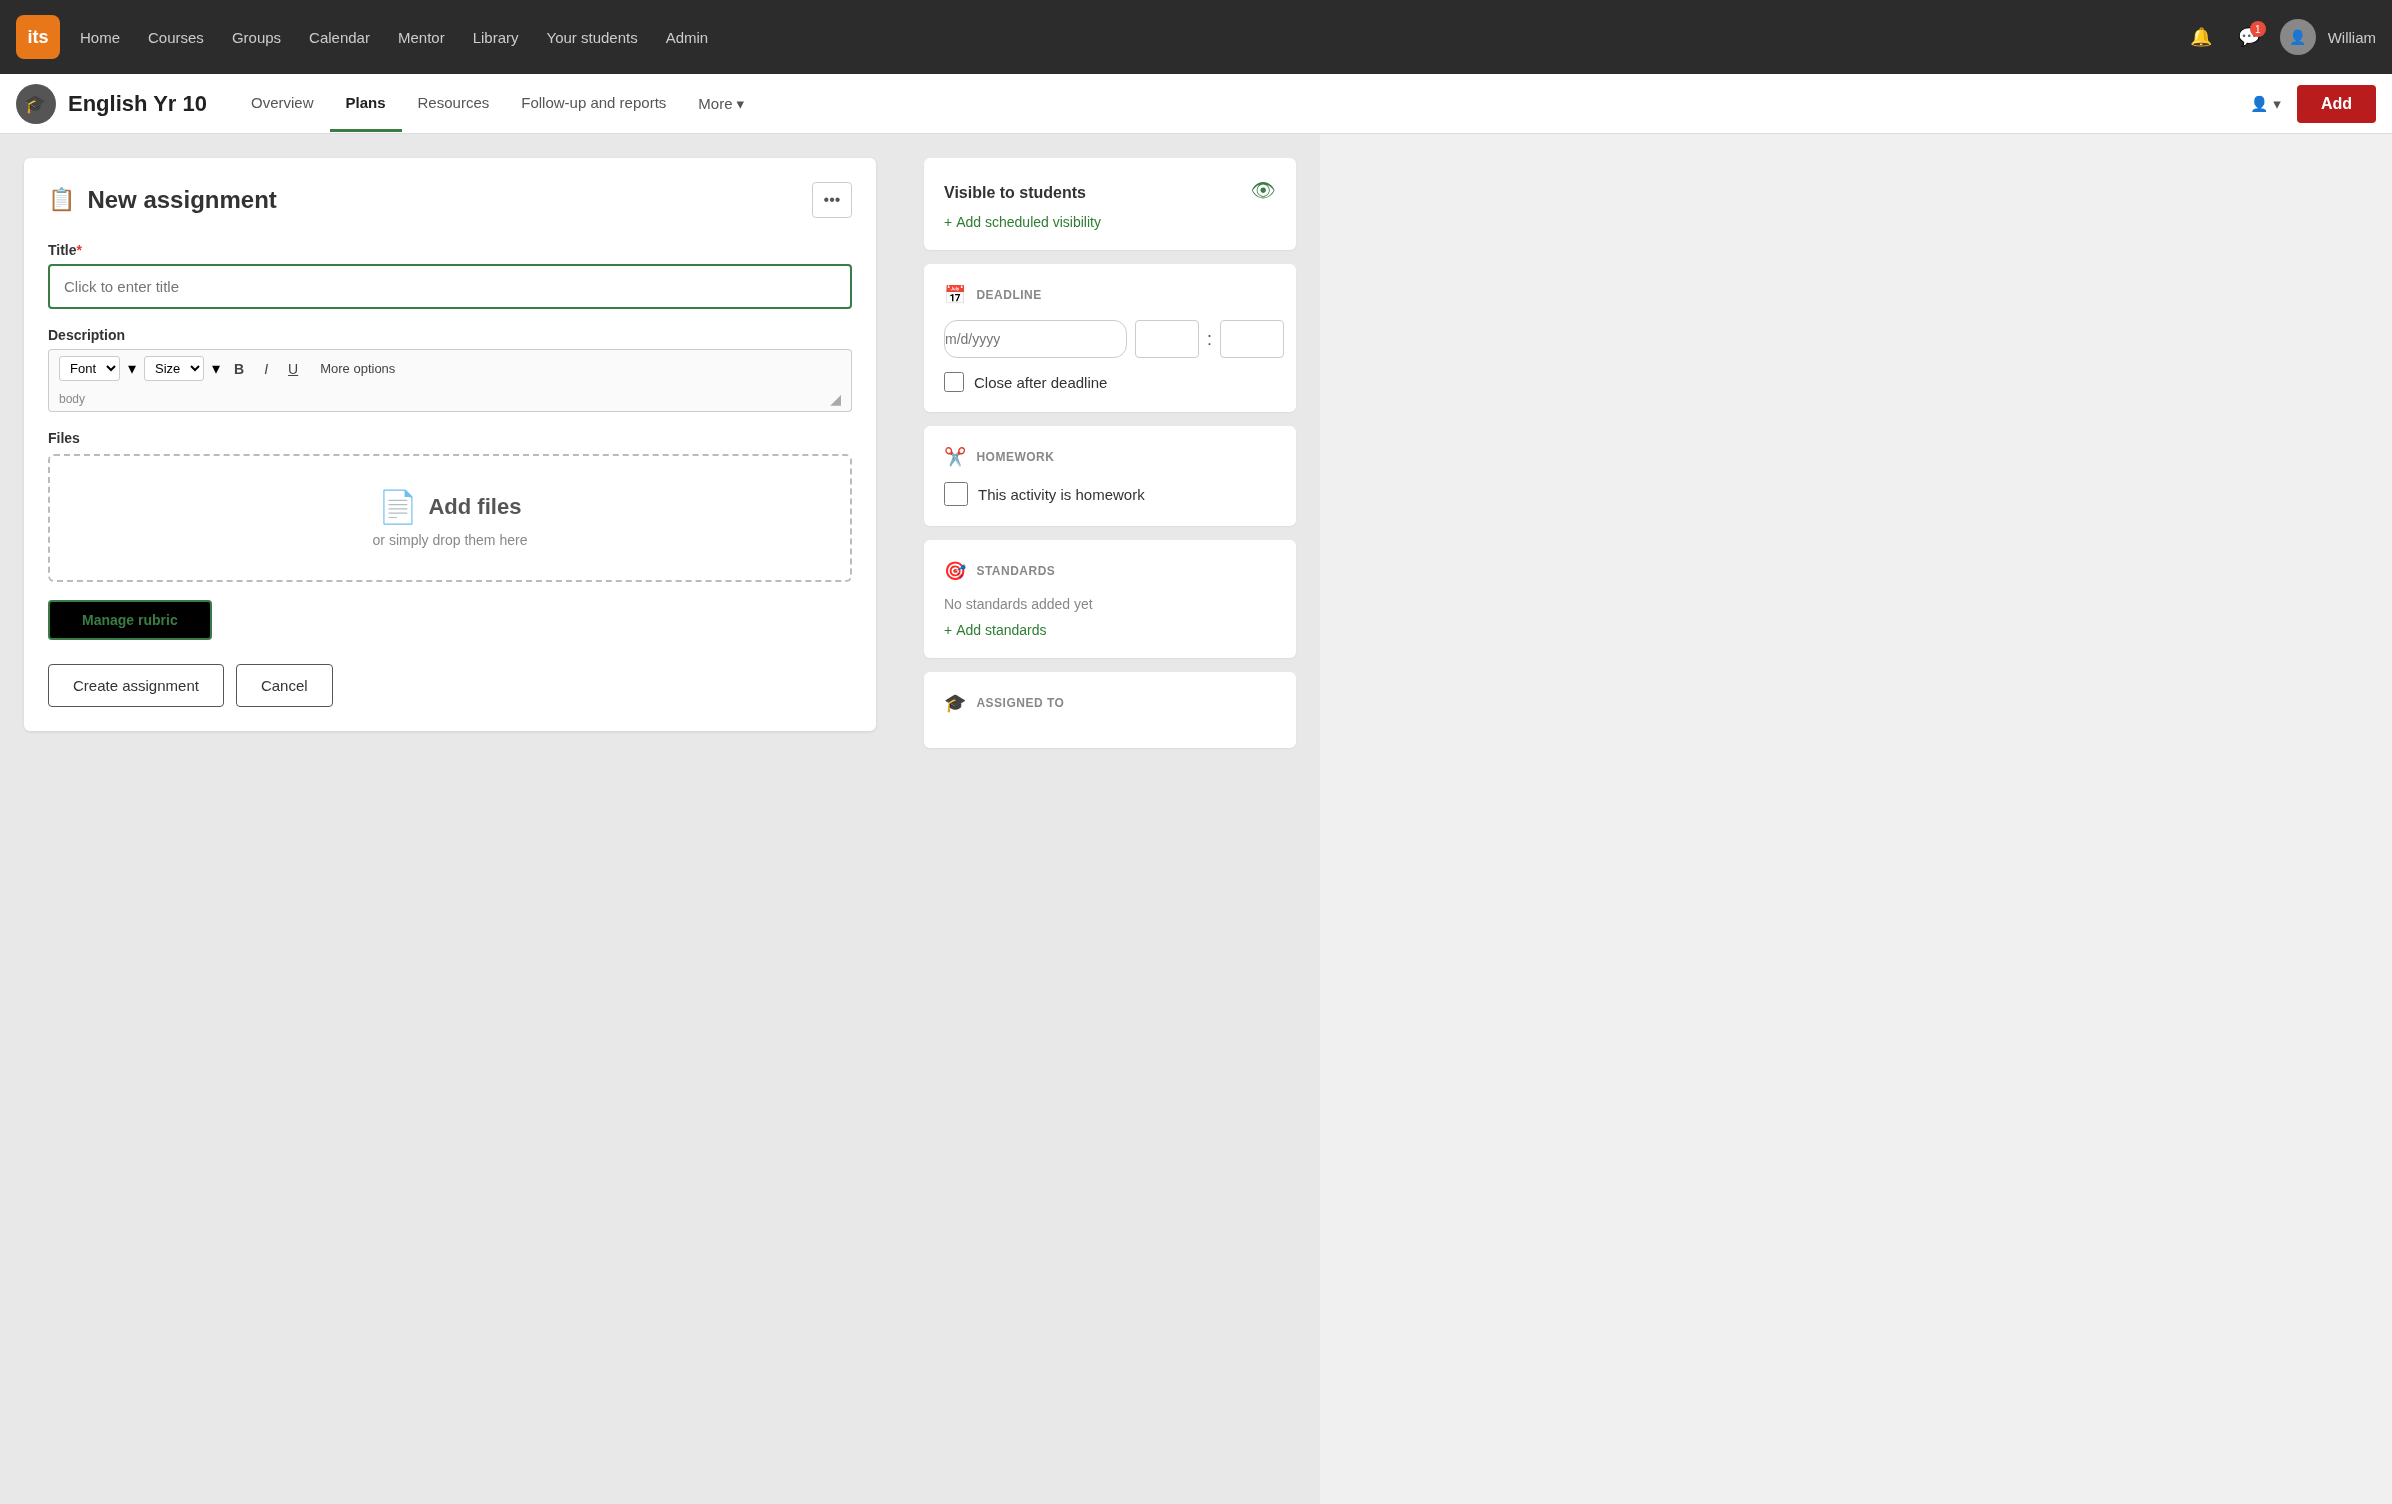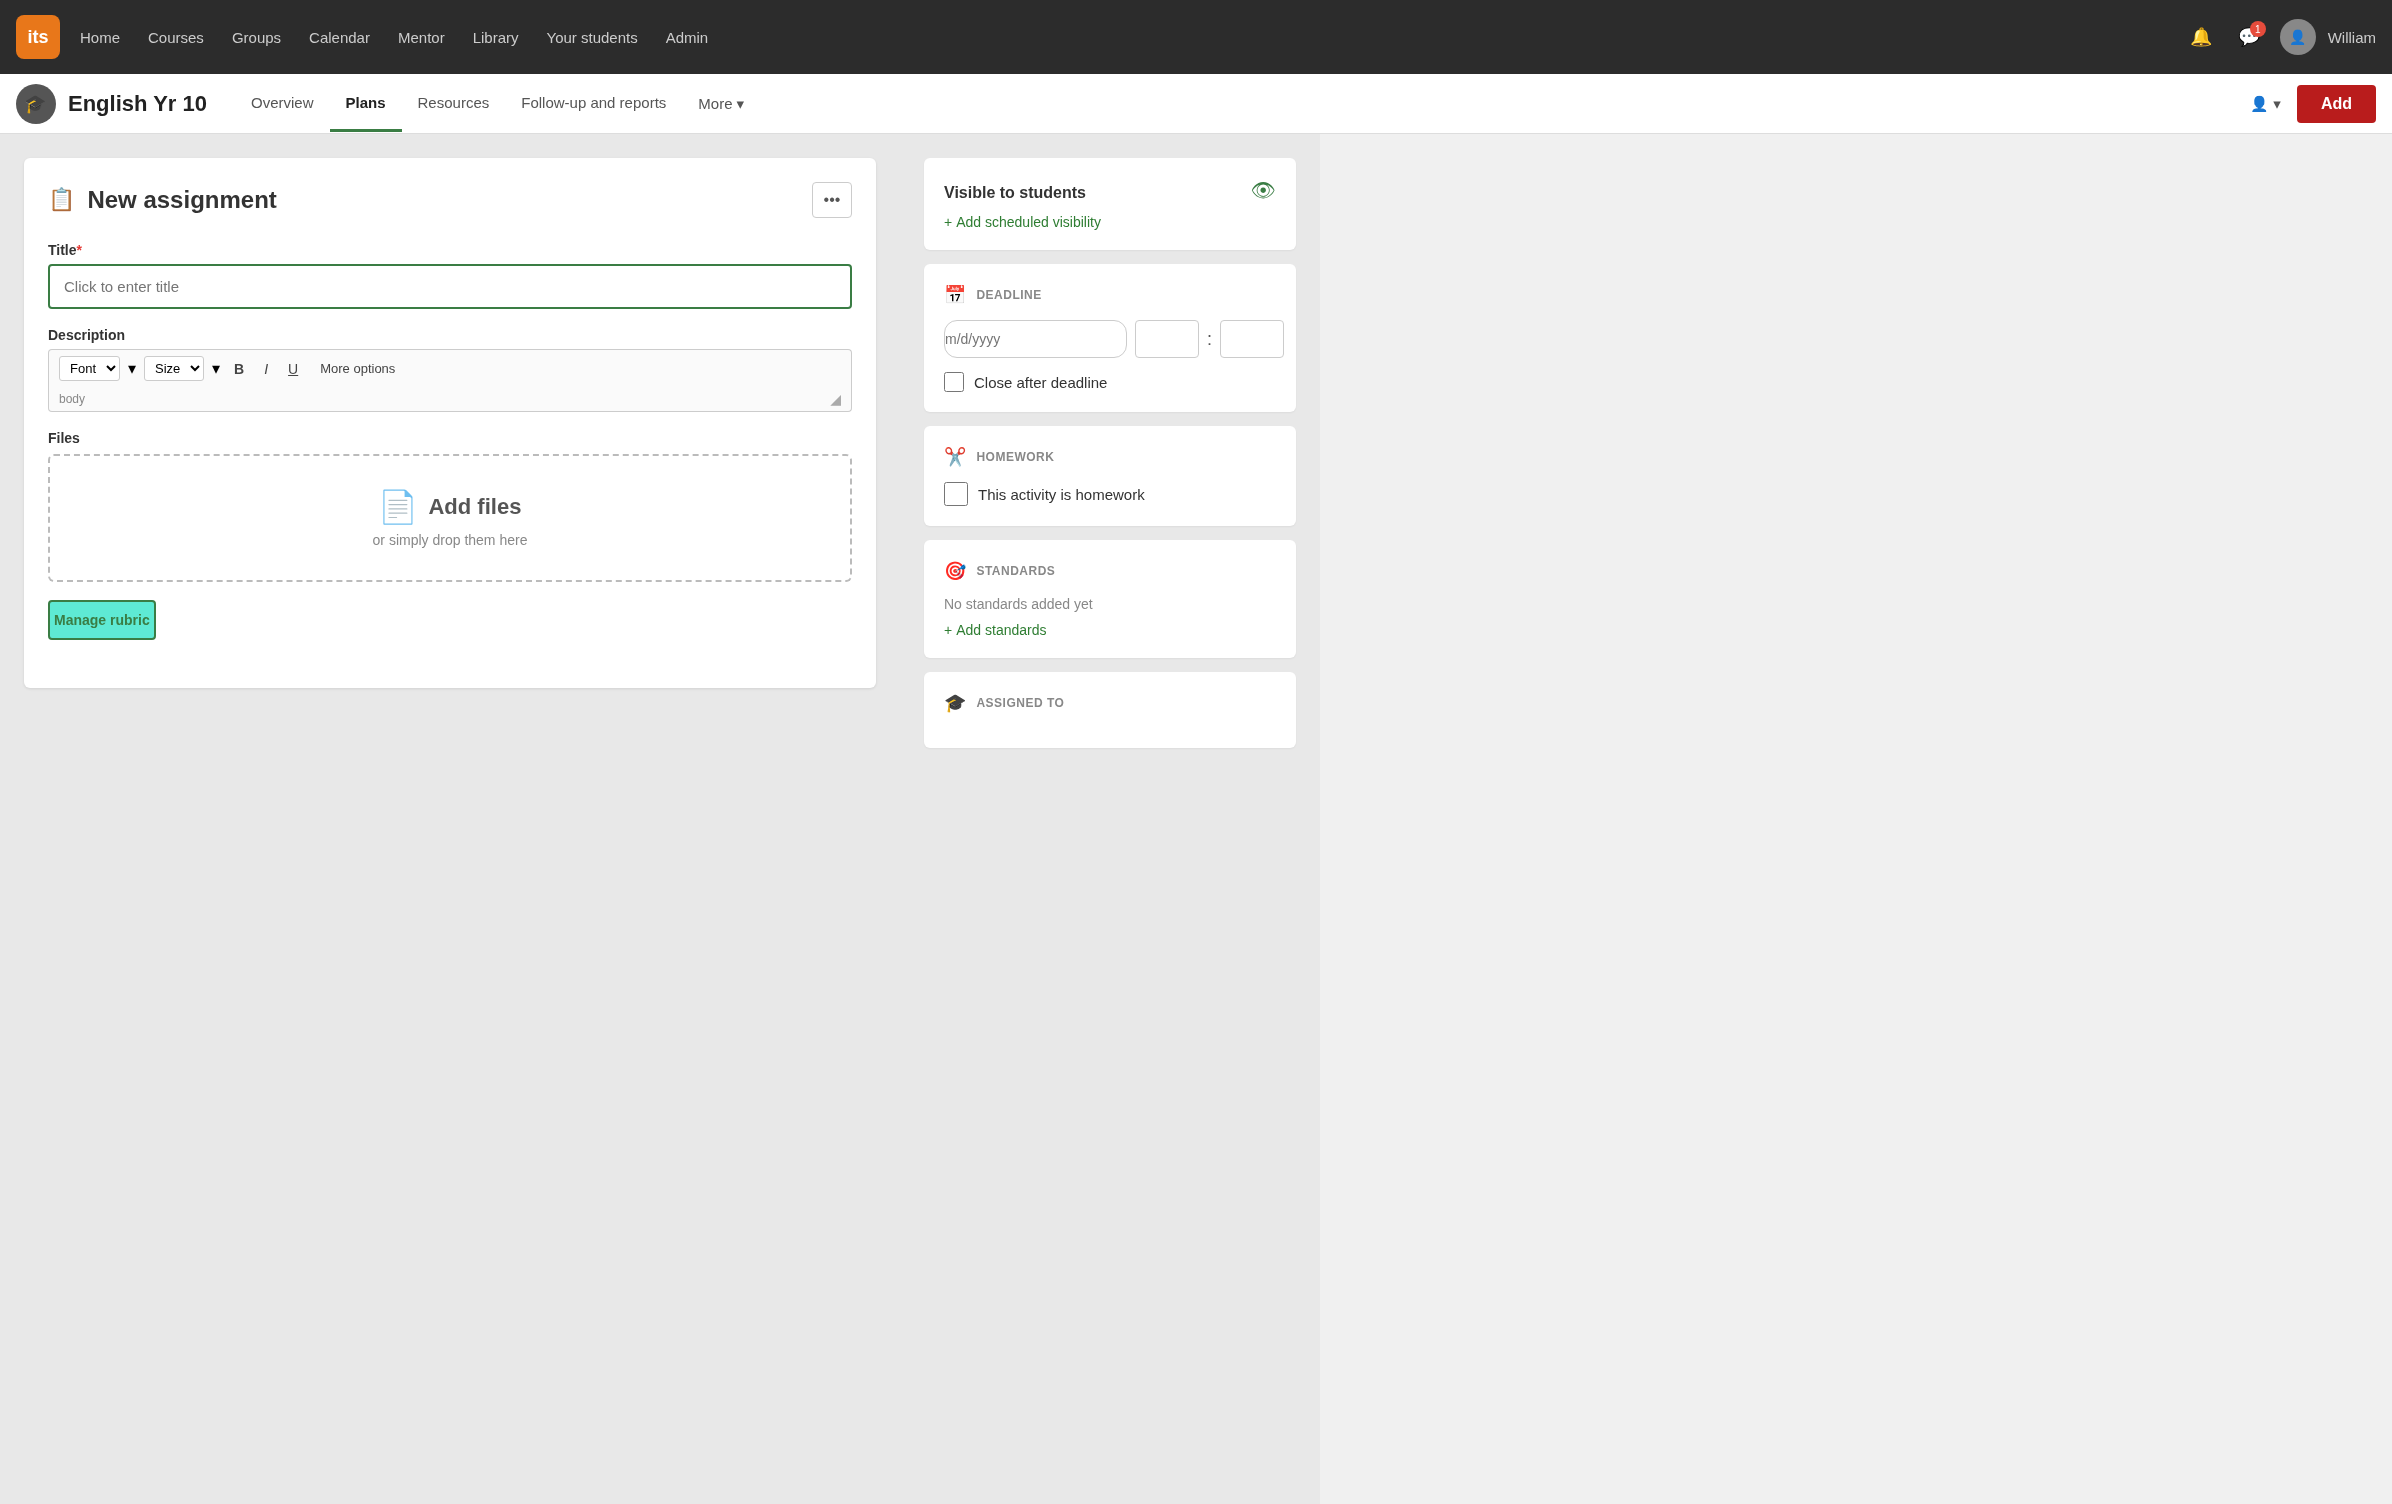--- a/index.html
+++ b/index.html
@@ -228,24 +228,24 @@
       margin-bottom: 18px;
     }
     .add-files-text {
       font-size: 22px; font-weight: 600; color: #555;
       display: flex; align-items: center; justify-content: center; gap: 10px;
     }
     .drop-hint { font-size: 14px; color: #888; margin-top: 6px; }
 
     .manage-rubric-btn {
       border: 2px solid #3a7d44;
-      background: #5eead4;
+      background: #000000;
       color: #3a7d44;
       font-size: 14px; font-weight: 600;
-      padding: 10px 4px;
+      padding: 10px 32px;
       border-radius: 4px; cursor: pointer;
       margin-bottom: 24px;
     }
 
     .action-buttons {
       display: flex; gap: 12px;
     }
     .create-btn {
       border: 1px solid #555; background: white;
       color: #333; font-size: 15px; font-weight: 500;
@@ -438,20 +438,24 @@
             <span>Add files</span>
           </div>
           <div class="drop-hint">or simply drop them here</div>
         </div>
       </div>
 
       
       <button class="manage-rubric-btn">Manage rubric</button>
 
       
+      <div class="action-buttons">
+        <button class="create-btn">Create assignment</button>
+        <button class="cancel-btn">Cancel</button>
+      </div>
 
     </div>
   </div>
 
   <div class="right-panel">
 
     <div class="sidebar-section">
       <div class="visible-row">
         <span class="visible-label">Visible to students</span>
         <span class="eye-icon">👁</span>

